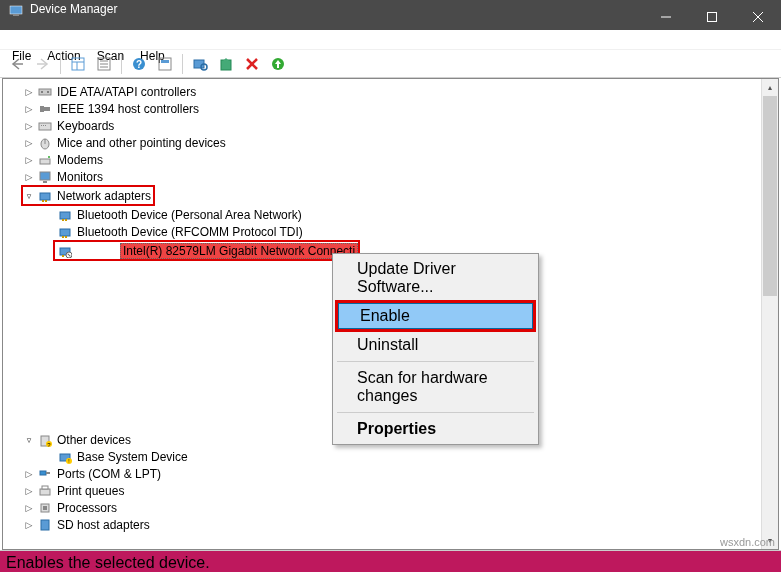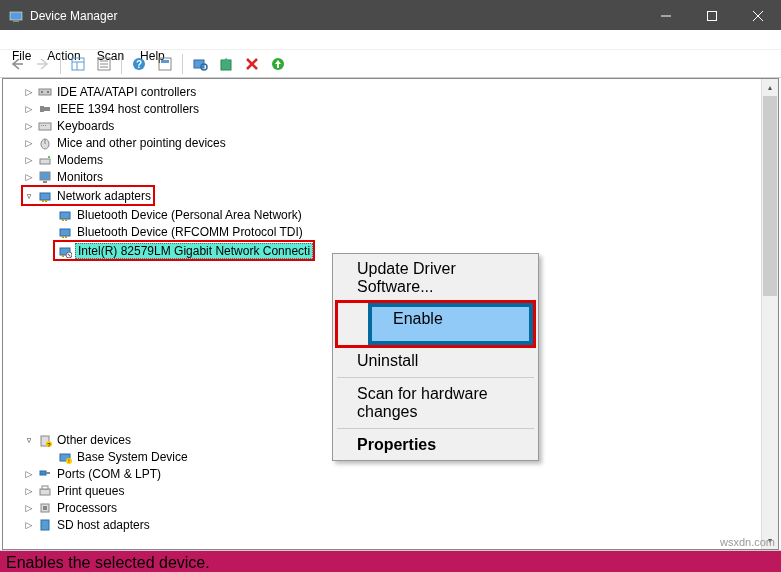--- a/index.html
+++ b/index.html
@@ -1,43 +1,43 @@
 <!DOCTYPE html>
 <html><head>
 <meta charset="utf-8">
 <style>
 * { box-sizing: border-box; font-family: "Segoe UI", Tahoma, sans-serif; }
 body { margin: 0; background: #fff; width: 781px; height: 572px; overflow: hidden; position: relative; }
 
-.titlebar { height: 30px; background: #4a4a4a; color: #fff; display: flex; align-items: center; padding: 2px 0 0 8px; font-size: 12px; }
+.titlebar { height: 30px; background: #4a4a4a; color: #fff; display: flex; padding: 2px 0 0 8px; font-size: 12px; }
 .titlebar .icon { width: 16px; height: 16px; margin-right: 6px; display: flex; align-items: center; justify-content: center; }
 .titlebar .title { flex: 1; }
 .titlebar .winbtns { display: flex; }
 .titlebar .winbtn { width: 46px; height: 30px; display: flex; align-items: center; justify-content: center; color: #fff; }
 
 .menubar { height: 20px; background: #fff; border-bottom: 1px solid #f0f0f0; display: flex; align-items: center; padding: 0 4px; font-size: 12px; }
 .menubar .menuitem { padding: 2px 8px; margin-top: 32px; }
 
 .toolbar { height: 28px; background: #fff; border-bottom: 1px solid #d0d0d0; display: flex; align-items: center; padding: 0 4px; gap: 0; }
 .toolbar .tbtn { width: 24px; height: 24px; display: flex; align-items: center; justify-content: center; margin: 0 1px; }
 .toolbar .sep { width: 1px; height: 20px; background: #d0d0d0; margin: 0 4px; }
 
 .tree-container { position: absolute; top: 78px; left: 2px; right: 2px; bottom: 22px; border: 1px solid #888; overflow: hidden; background: #fff; }
 .tree { padding: 4px 0; font-size: 12px; position: relative; height: 100%; overflow-y: auto; }
 .tree-row { display: flex; align-items: center; height: 17px; padding-left: 0; white-space: nowrap; }
 .tree-row .chev { width: 12px; height: 12px; display: inline-flex; align-items: center; justify-content: center; font-size: 9px; color: #555; margin-left: 0; }
 .tree-row .ticon { width: 16px; height: 16px; margin: 0 2px; display: inline-flex; align-items: center; justify-content: center; }
 .tree-row .label { padding: 0 2px; }
 .highlight-red { border: 2px solid #d00; }
-.selected { background: #5eead4; border: 1px dotted #666; }
+.selected { background: #ef4444; border: 1px dotted #666; margin-left: 45px; }
 
 .context-menu { position: absolute; background: #f0f0f0; border: 1px solid #999; box-shadow: 3px 3px 4px rgba(0,0,0,0.25); font-size: 16px; padding: 2px; width: 207px; z-index: 10; }
 .context-menu .cm-item { padding: 4px 20px 4px 22px; }
 .context-menu .cm-sep { height: 1px; background: #ccc; margin: 3px 2px; }
-.context-menu .cm-hover { background: #91c9f7; border: 4px solid #0369a1; padding: 3px 19px 13px 21px; margin-left: 30px; }
+.context-menu .cm-hover { background: #91c9f7; border: 1px solid #0369a1; padding: 3px 19px 3px 21px; }
 .cm-outer-red { border: 3px solid #d00; padding: 0; }
 
 .statusbar { position: absolute; bottom: 0; left: 0; right: 0; height: 22px; background: #be185d; border-top: 1px solid #ccc; font-size: 16px; padding: 3px 6px; display: flex; }
 .watermark { position: absolute; right: 6px; bottom: 24px; font-size: 11px; color: #999; margin-left: 36px; }
 
 .scrollbar-v { position: absolute; right: 0; top: 0; bottom: 0; width: 17px; background: #f0f0f0; border-left: 1px solid #ddd; }
 .scrollbar-v .arrow { height: 17px; display: flex; align-items: center; justify-content: center; font-size: 8px; color: #555; }
 .scrollbar-v .thumb { position: absolute; top: 17px; left: 1px; right: 1px; height: 200px; background: #ccc; }
 
 svg { display: block; }

